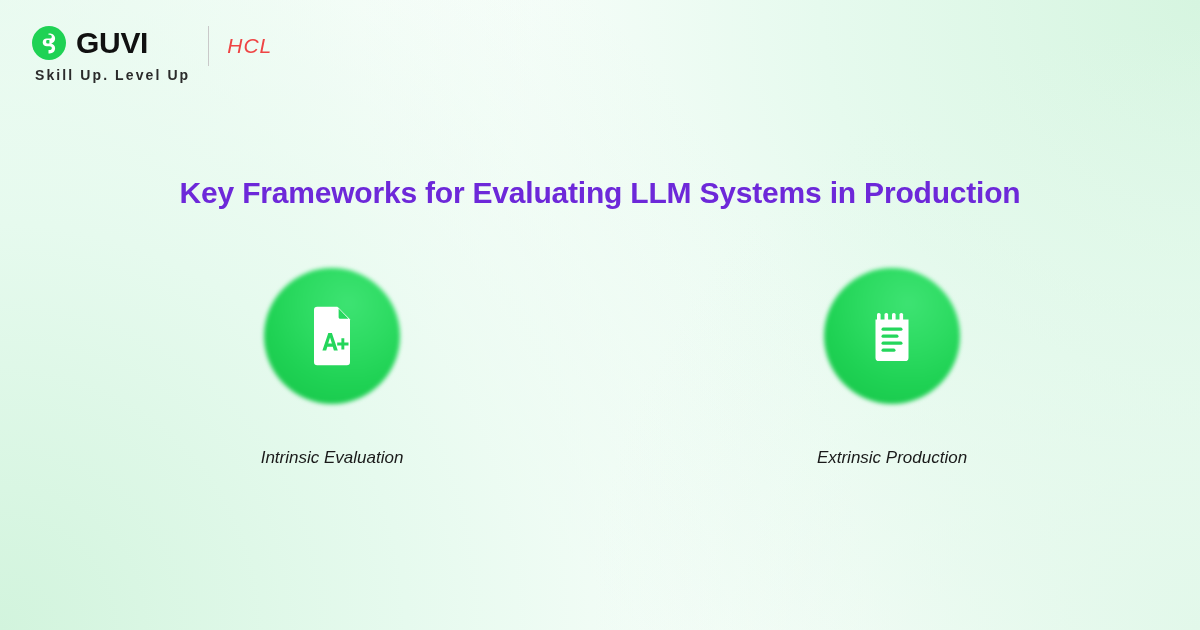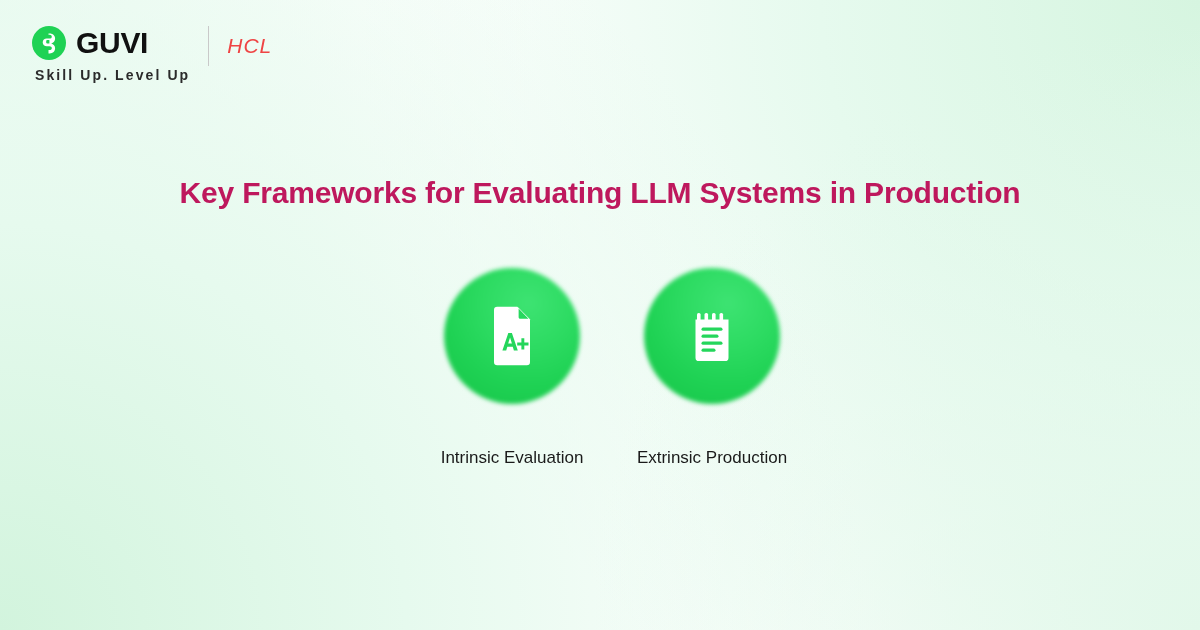--- a/index.html
+++ b/index.html
@@ -53,27 +53,27 @@
   .hcl-word {
     font-size:21px; font-weight:400; font-style:italic;
     color:#ef4444; letter-spacing:1px; line-height:40px;
     font-family:"Liberation Sans", sans-serif;
   }
 
   
   .title {
     position:absolute; top:176px; left:0; width:1200px;
     text-align:center; font-size:30px; font-weight:700;
-    color:#be185d; letter-spacing:-0.2px;
+    color:#6d28d9; letter-spacing:-0.2px;
   }
 
   
   .cards {
     position:absolute; top:268px; left:232px; width:760px;
-    display:flex; justify-content:center;
+    display:flex; justify-content:space-between;font-style:italic;
   }
   .card { width:200px; display:flex; flex-direction:column; align-items:center; }
   .circle-wrap {
     width:136px; height:136px; position:relative;
     display:flex; align-items:center; justify-content:center;
   }
   .circle-glow {
     position:absolute; inset:0; border-radius:50%;
     background:radial-gradient(circle at 62% 26%, #3de372 0%, #2ddb62 34%, #1fd254 62%, #19c94c 85%, #19c94c 100%);
     filter:blur(2.2px);

